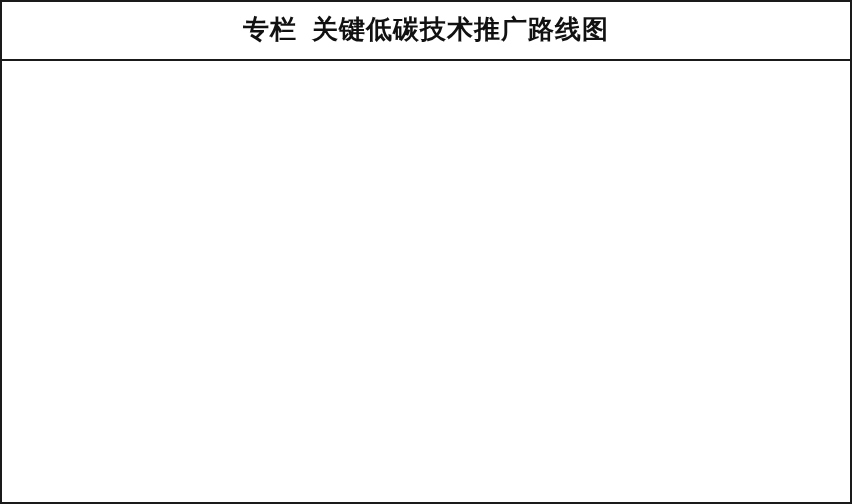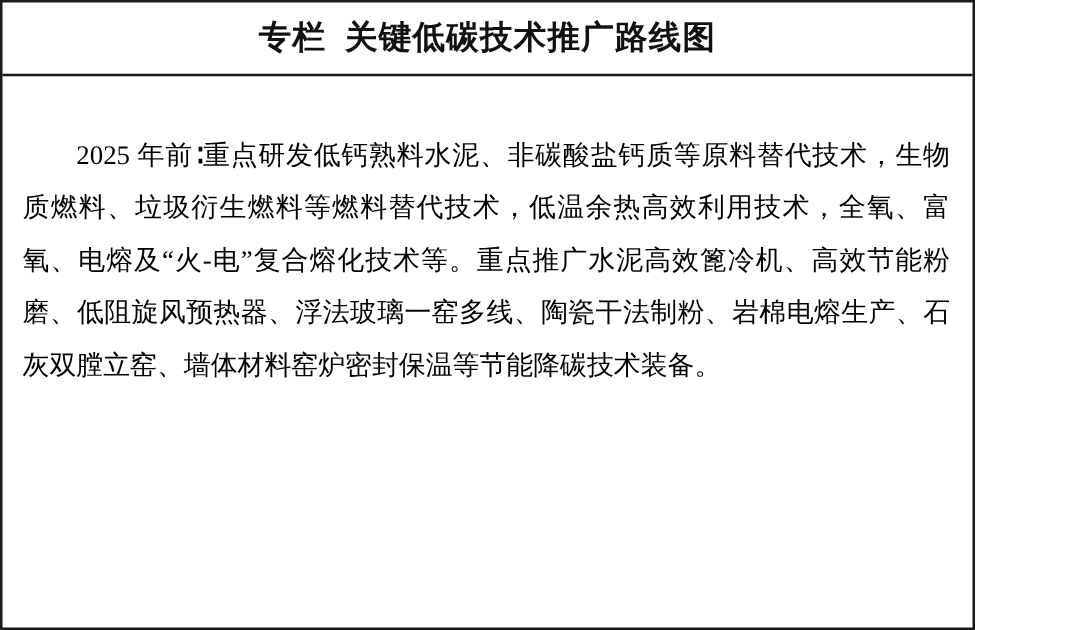--- a/index.html
+++ b/index.html
@@ -9,26 +9,25 @@
   body {
     width: 852px;
     height: 504px;
     background: #ffffff;
     font-family: "Liberation Serif", "DejaVu Serif", serif;
     color: #000000;
     overflow: hidden;
   }
   .doc-box {
     box-sizing: border-box;
-    width: 780px;
+    width: 852px;
     height: 504px;
     border: 2px solid #1a1a1a;
     display: flex;
     flex-direction: column;
-    gap: 28px;
   }
   .title-bar {
     box-sizing: border-box;
     flex: 0 0 auto;
     border-bottom: 2px solid #1a1a1a;
     text-align: center;
     padding: 10px 0 12px 0;
   }
   .title-text {
     font-family: "Liberation Serif", "DejaVu Serif", serif;
@@ -59,16 +58,15 @@
 </head>
 <body>
 
 <div class="doc-box">
 
   <div class="title-bar">
     <span class="title-text">专栏  关键低碳技术推广路线图</span>
   </div>
 
   <div class="body-area">
-    <p class="para">2025 年前∶重点研发低钙熟料水泥、非碳酸盐钙质等原料替代技术，生物质燃料、垃圾衍生燃料等燃料替代技术，低温余热高效利用技术，全氧、富氧、电熔及“火-电”复合熔化技术等。重点推广水泥高效篦冷机、高效节能粉磨、低阻旋风预热器、浮法玻璃一窑多线、陶瓷干法制粉、岩棉电熔生产、石灰双膛立窑、墙体材料窑炉密封保温等节能降碳技术装备。</p>
   </div>
 
 </div>
 
 </body></html>

